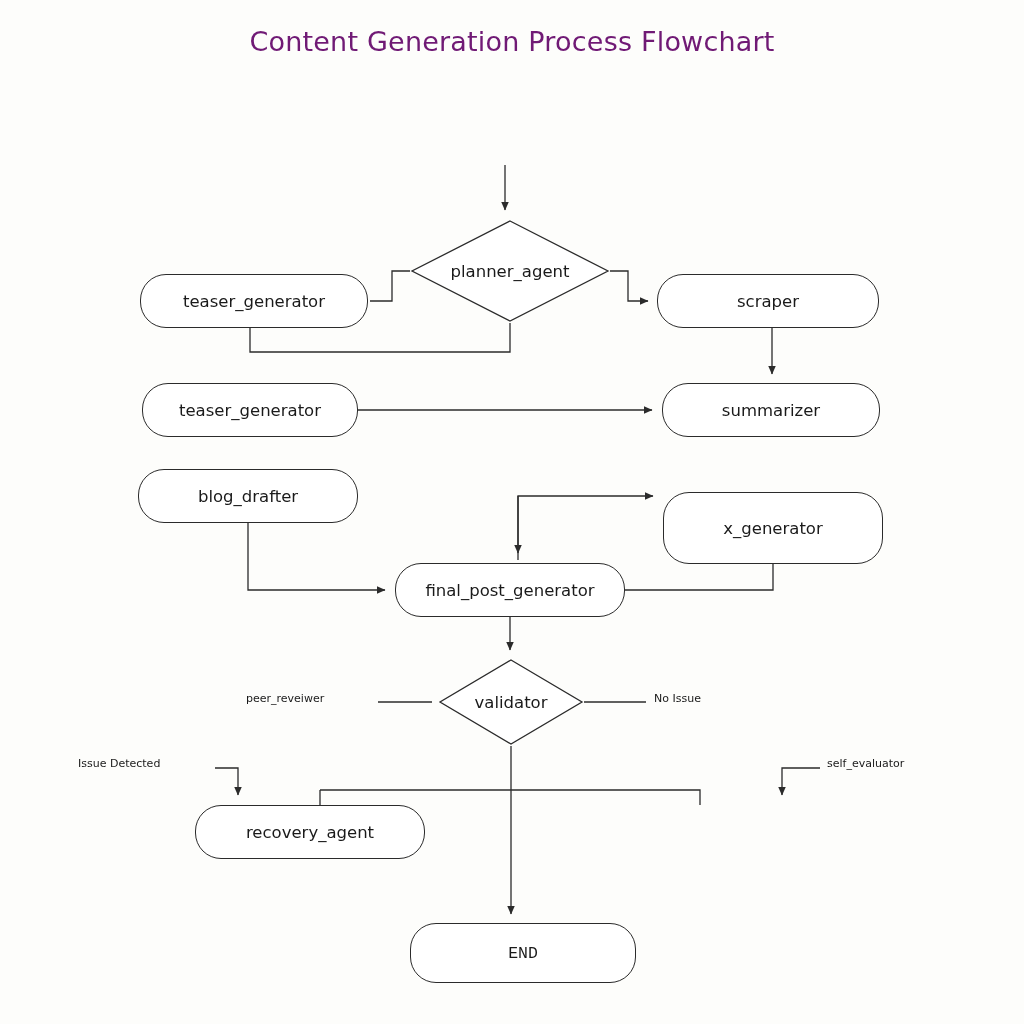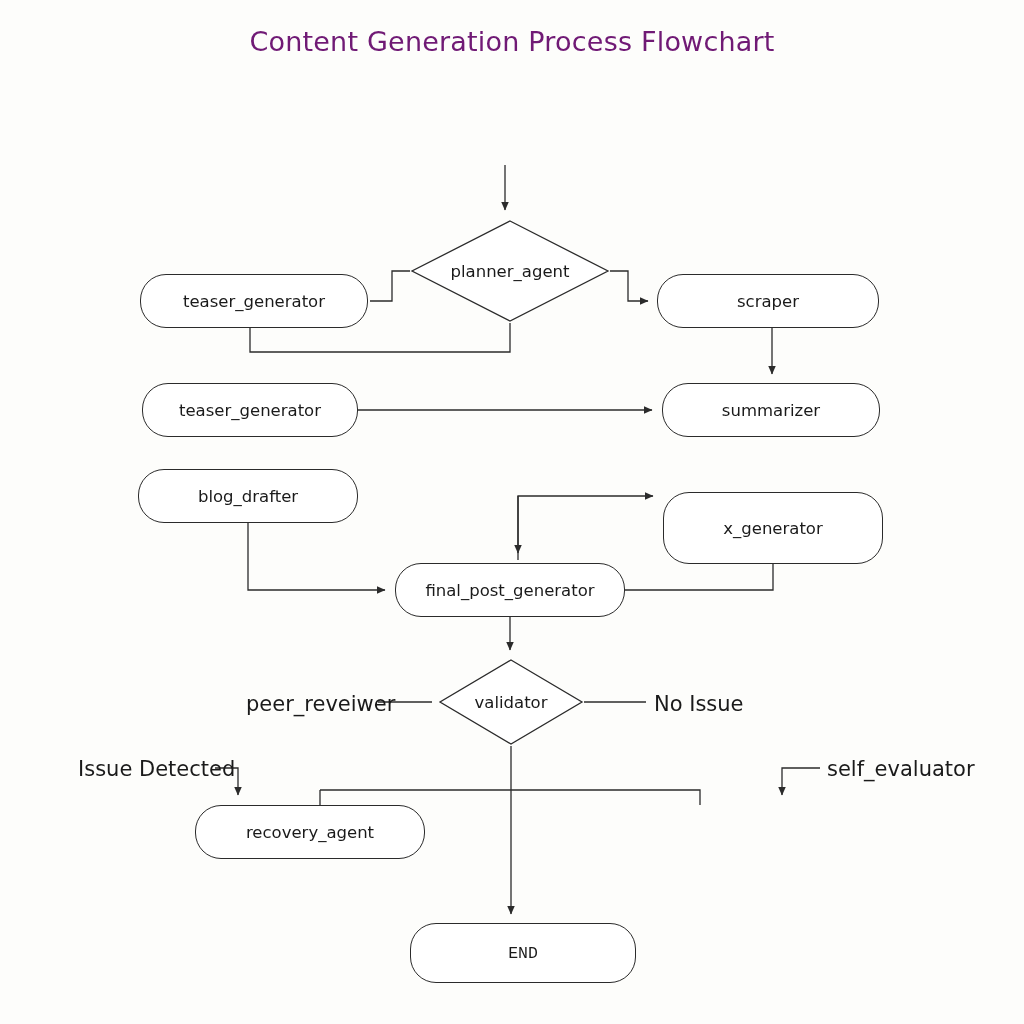--- a/index.html
+++ b/index.html
@@ -64,21 +64,21 @@
     height: 100%;
     display: flex;
     align-items: center;
     justify-content: center;
     font-size: 16.5px;
     color: #1a1a1a;
     white-space: nowrap;
   }
   .edge-label {
     position: absolute;
-    font-size: 21px;
+    font-size: 11px;
     color: #1a1a1a;
     white-space: nowrap;
   }
 </style>
 </head>
 <body>
 
 <div id="canvas">
 
   <div id="title">Content Generation Process Flowchart</div>

